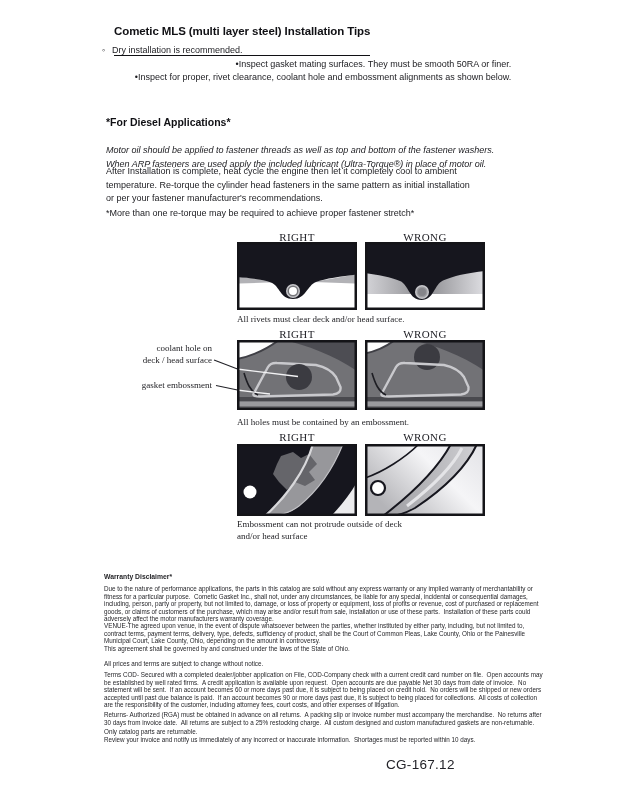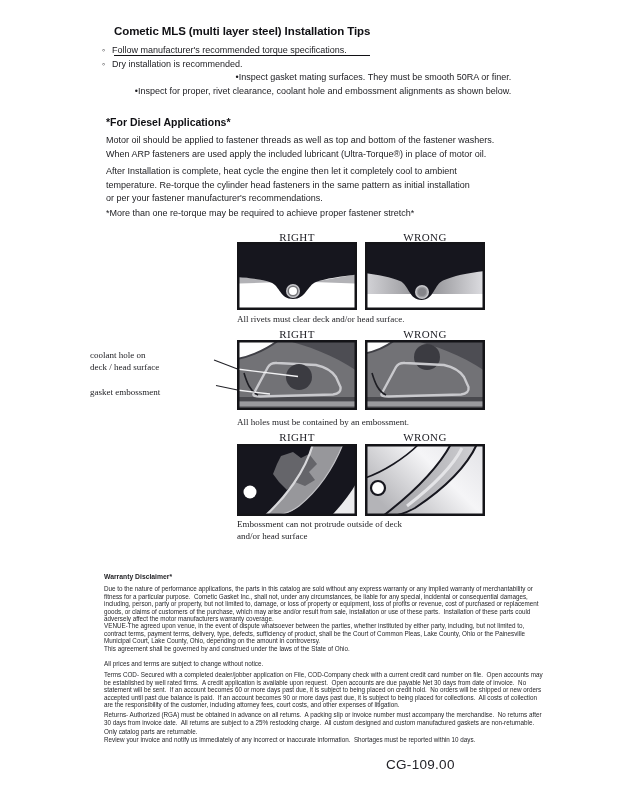--- a/index.html
+++ b/index.html
@@ -14,57 +14,56 @@
     font-size:11.5px; font-weight:bold; color:#101014;
     letter-spacing:-0.1px; border-bottom:1.6px solid #101014; padding-bottom:18px;
   }
   .bullets { position:absolute; left:102px; top:44px; font-size:9px; line-height:13.5px; color:#1c1c20; }
   .bullet .g { display:inline-block; width:10px; font-size:9px; }
   .bullet.sub { padding-left:27px;text-align:right; }
   .bullet.sub .g { width:9px; }
 
   .diesel-h { position:absolute; left:106px; top:116px; font-size:10.5px; font-weight:bold; color:#101014; }
   .body-p { position:absolute; left:106px; font-size:9px; line-height:13.5px; color:#1c1c20; }
-  .p1 { top:134px; }
+  .p1 { top:144px;font-style:italic; }
   .p2 { top:165px; }
   .note { top:207px; }
 
   .figures { position:absolute; left:90px; top:230px; width:460px; height:315px;font-family:Liberation Serif, serif; }
   .fig-h { position:absolute; width:120px; text-align:center; font-size:11px; letter-spacing:0.4px; color:#222228; }
   .fh-r1l { left:147px; top:1px; }   .fh-r1r { left:275px; top:1px; }
   .fh-r2l { left:147px; top:98px; }  .fh-r2r { left:275px; top:98px; }
   .fh-r3l { left:147px; top:201px; } .fh-r3r { left:275px; top:201px; }
   .panel { position:absolute; width:120px; }
   .pn-r1l { left:147px; top:12px; }  .pn-r1r { left:275px; top:12px; }
   .pn-r2l { left:147px; top:110px; } .pn-r2r { left:275px; top:110px; }
   .pn-r3l { left:147px; top:214px; } .pn-r3r { left:275px; top:214px; }
   .caption { position:absolute; left:147px; font-size:9px; line-height:12px; color:#1c1c20; }
   .cap-r1 { top:83px; } .cap-r2 { top:186px; } .cap-r3 { top:288px; }
-  .fig-label { position:absolute; width:122px; text-align:left; font-size:9px; line-height:12px; color:#1c1c20;margin-top:7px; }
+  .fig-label { position:absolute; width:122px; text-align:right; font-size:9px; line-height:12px; color:#1c1c20; }
   .lab-coolant { left:0; top:112px; }
   .lab-emboss { left:0; top:149px; }
   .leader-svg { position:absolute; left:0; top:0; }
 
   .warranty { position:absolute; left:104px; top:571px; width:460px; font-size:6.3px; line-height:7.6px; color:#26262a; }
   .warranty .w-h { position:absolute; left:0; top:2px; font-size:6.8px; font-weight:bold; }
   .warranty p { position:absolute; left:0; margin:0; }
   .wp0 { top:14px; } .wp1 { top:51px; } .wp2 { top:89px; }
   .wp3 { top:100px; } .wp4 { top:140px; } .wp5 { top:157px; }
 
   .footer-code { position:absolute; left:386px; top:757px; font-size:13.5px; letter-spacing:0.3px; color:#222228; }
 </style>
 </head>
 <body>
 
 <div class="page">
 
   <div class="title">Cometic MLS (multi layer steel) Installation Tips</div>
 
   <div class="bullets">
-    <div class="bullet"><span class="g">◦</span><span>Follow manufacturer's recommended torque specifications.</span></div>
     <div class="bullet"><span class="g">◦</span><span>Dry installation is recommended.</span></div>
     <div class="bullet sub"><span class="g">•</span><span>Inspect gasket mating surfaces.  They must be smooth 50RA or finer.</span></div>
     <div class="bullet sub"><span class="g">•</span><span>Inspect for proper, rivet clearance, coolant hole and embossment alignments as shown below.</span></div>
   </div>
 
   <div class="diesel-h">*For Diesel Applications*</div>
   <div class="body-p p1 pre">Motor oil should be applied to fastener threads as well as top and bottom of the fastener washers.
 When ARP fasteners are used apply the included lubricant (Ultra-Torque®) in place of motor oil.</div>
   <div class="body-p p2 pre">After Installation is complete, heat cycle the engine then let it completely cool to ambient
 temperature. Re-torque the cylinder head fasteners in the same pattern as initial installation
@@ -204,15 +203,15 @@
 be established by well rated firms.  A credit application is available upon request.  Open accounts are due payable Net 30 days from date of invoice.  No
 statement will be sent.  If an account becomes 60 or more days past due, it is subject to being placed on credit hold.  No orders will be shipped or new orders
 accepted until past due balance is paid.  If an account becomes 90 or more days past due, it is subject to being placed for collections.  All costs of collection
 are the responsibility of the customer, including attorney fees, court costs, and other expenses of litigation.</p>
     <p class="wp4 pre">Returns- Authorized (RGA) must be obtained in advance on all returns.  A packing slip or invoice number must accompany the merchandise.  No returns after
 30 days from invoice date.  All returns are subject to a 25% restocking charge.  All custom designed and custom manufactured gaskets are non-returnable.</p>
     <p class="wp5 pre">Only catalog parts are returnable.
 Review your invoice and notify us immediately of any incorrect or inaccurate information.  Shortages must be reported within 10 days.</p>
   </div>
 
-  <div class="footer-code">CG-109.00</div>
+  <div class="footer-code">CG-167.12</div>
 
 </div>
 
 </body></html>

